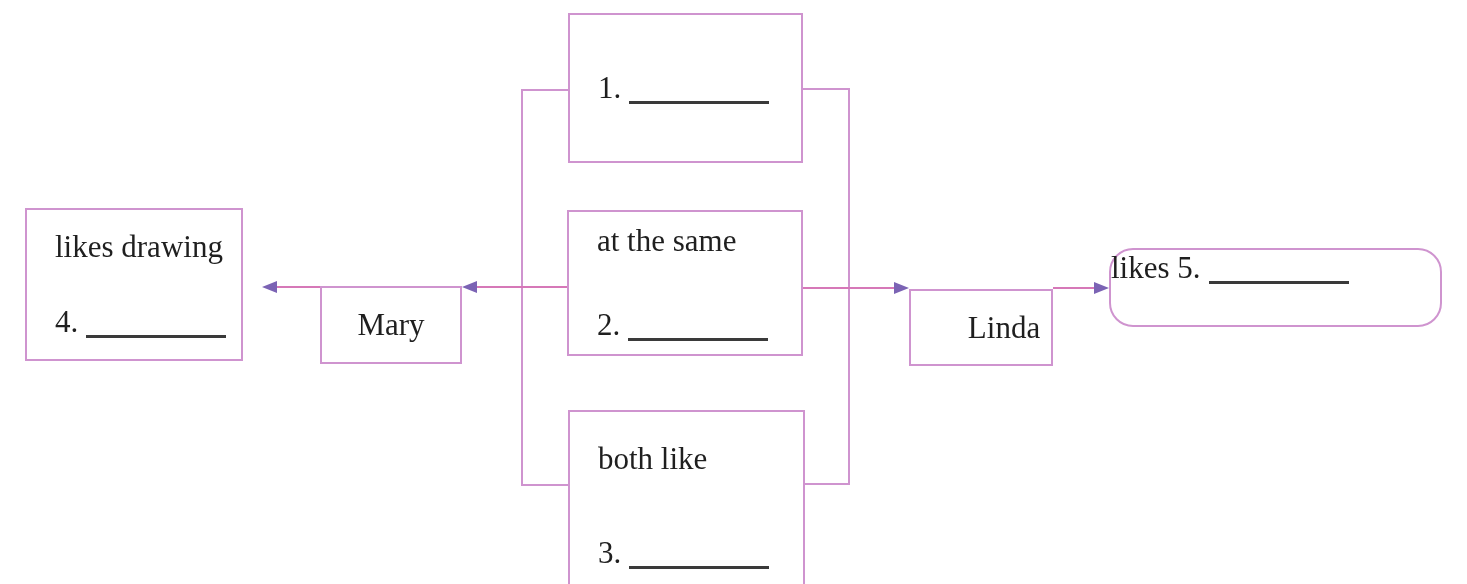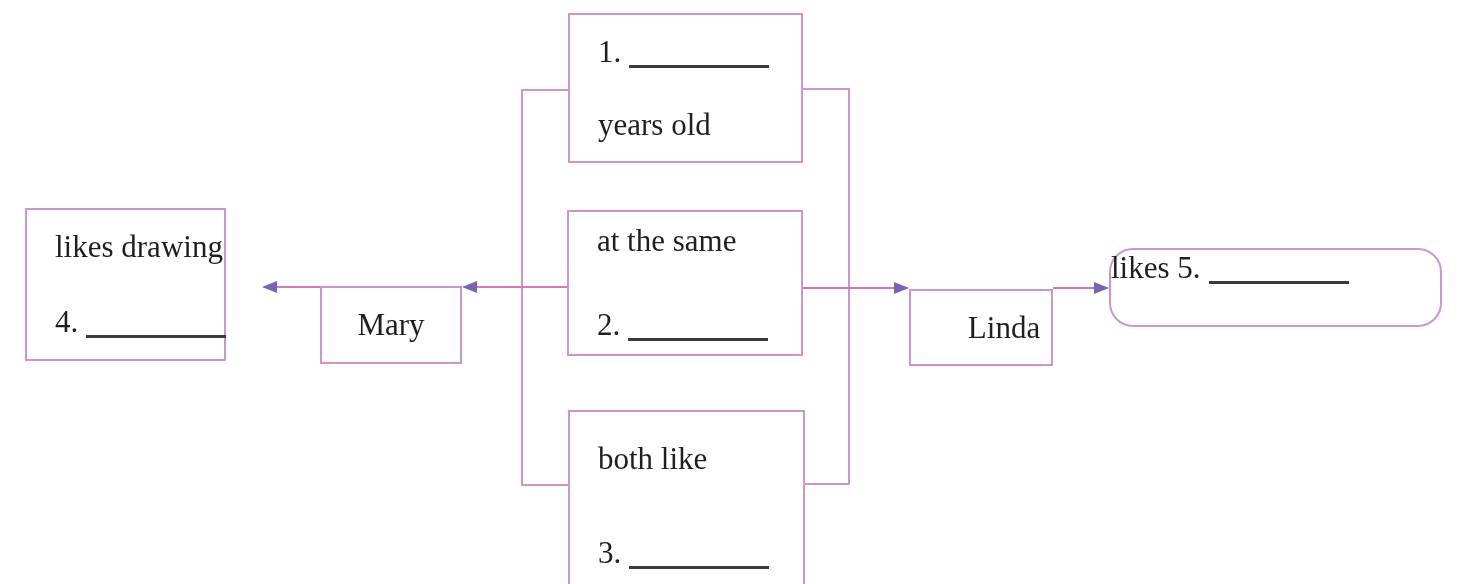--- a/index.html
+++ b/index.html
@@ -70,32 +70,31 @@
     border-bottom: 6px solid transparent;
   }
   .arrow-head.left  { border-right: 15px solid #7b63b4; }
   .arrow-head.right { border-left: 15px solid #7b63b4; }
 </style>
 </head>
 <body>
 
 <div id="canvas">
 
-  <div class="node two-line" style="left:25px; top:208px; width:201px; height:153px;text-align:center;">
+  <div class="node two-line" style="left:25px; top:208px; width:218px; height:153px;text-align:center;">
     <div class="line-row">likes drawing</div>
     <div class="line-row"><span>4.</span><span class="blank"></span></div>
   </div>
 
   <div class="node center-label" style="left:320px; top:246px; width:142px; height:78px;">
     <span>Mary</span>
   </div>
 
   <div class="node two-line" style="left:568px; top:13px; width:235px; height:150px;">
     <div class="line-row"><span>1.</span><span class="blank"></span></div>
-    <div class="line-row">years old</div>
   </div>
 
   <div class="node two-line" style="left:567px; top:210px; width:236px; height:146px;gap:25px;">
     <div class="line-row">at the same</div>
     <div class="line-row"><span>2.</span><span class="blank"></span></div>
   </div>
 
   <div class="node two-line" style="left:568px; top:410px; width:237px; height:192px;">
     <div class="line-row">both like</div>
     <div class="line-row"><span>3.</span><span class="blank"></span></div>

